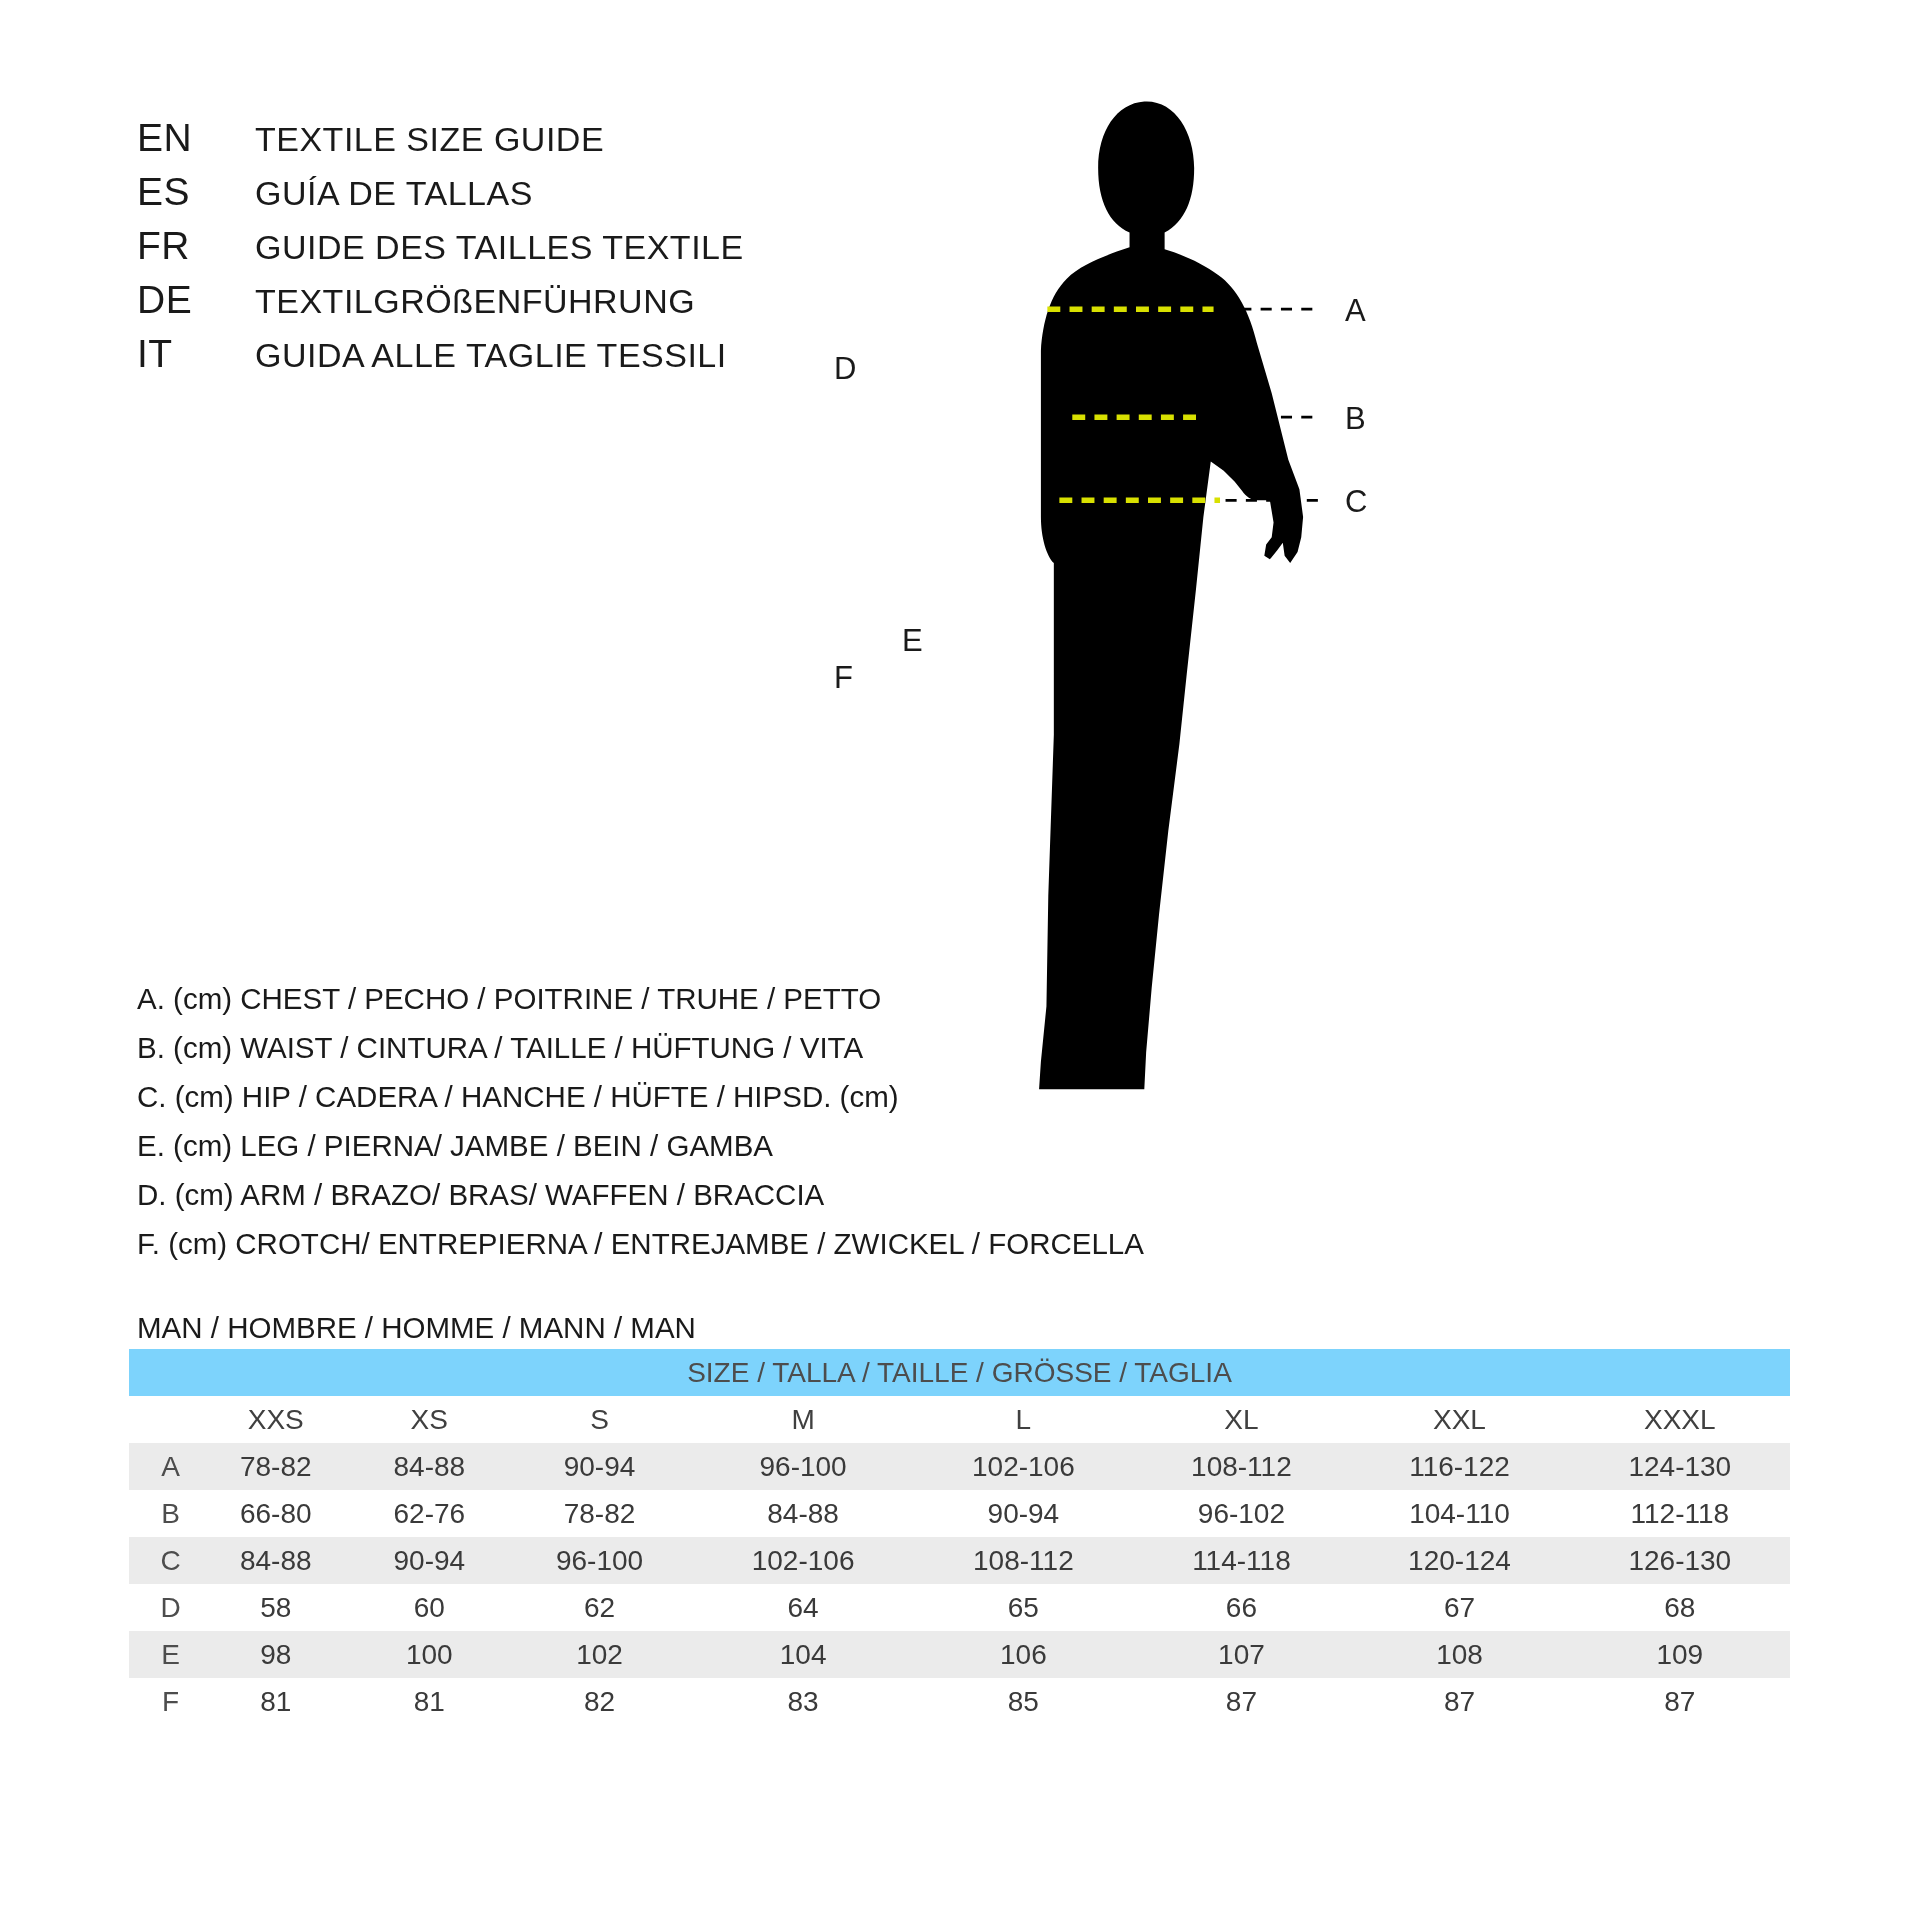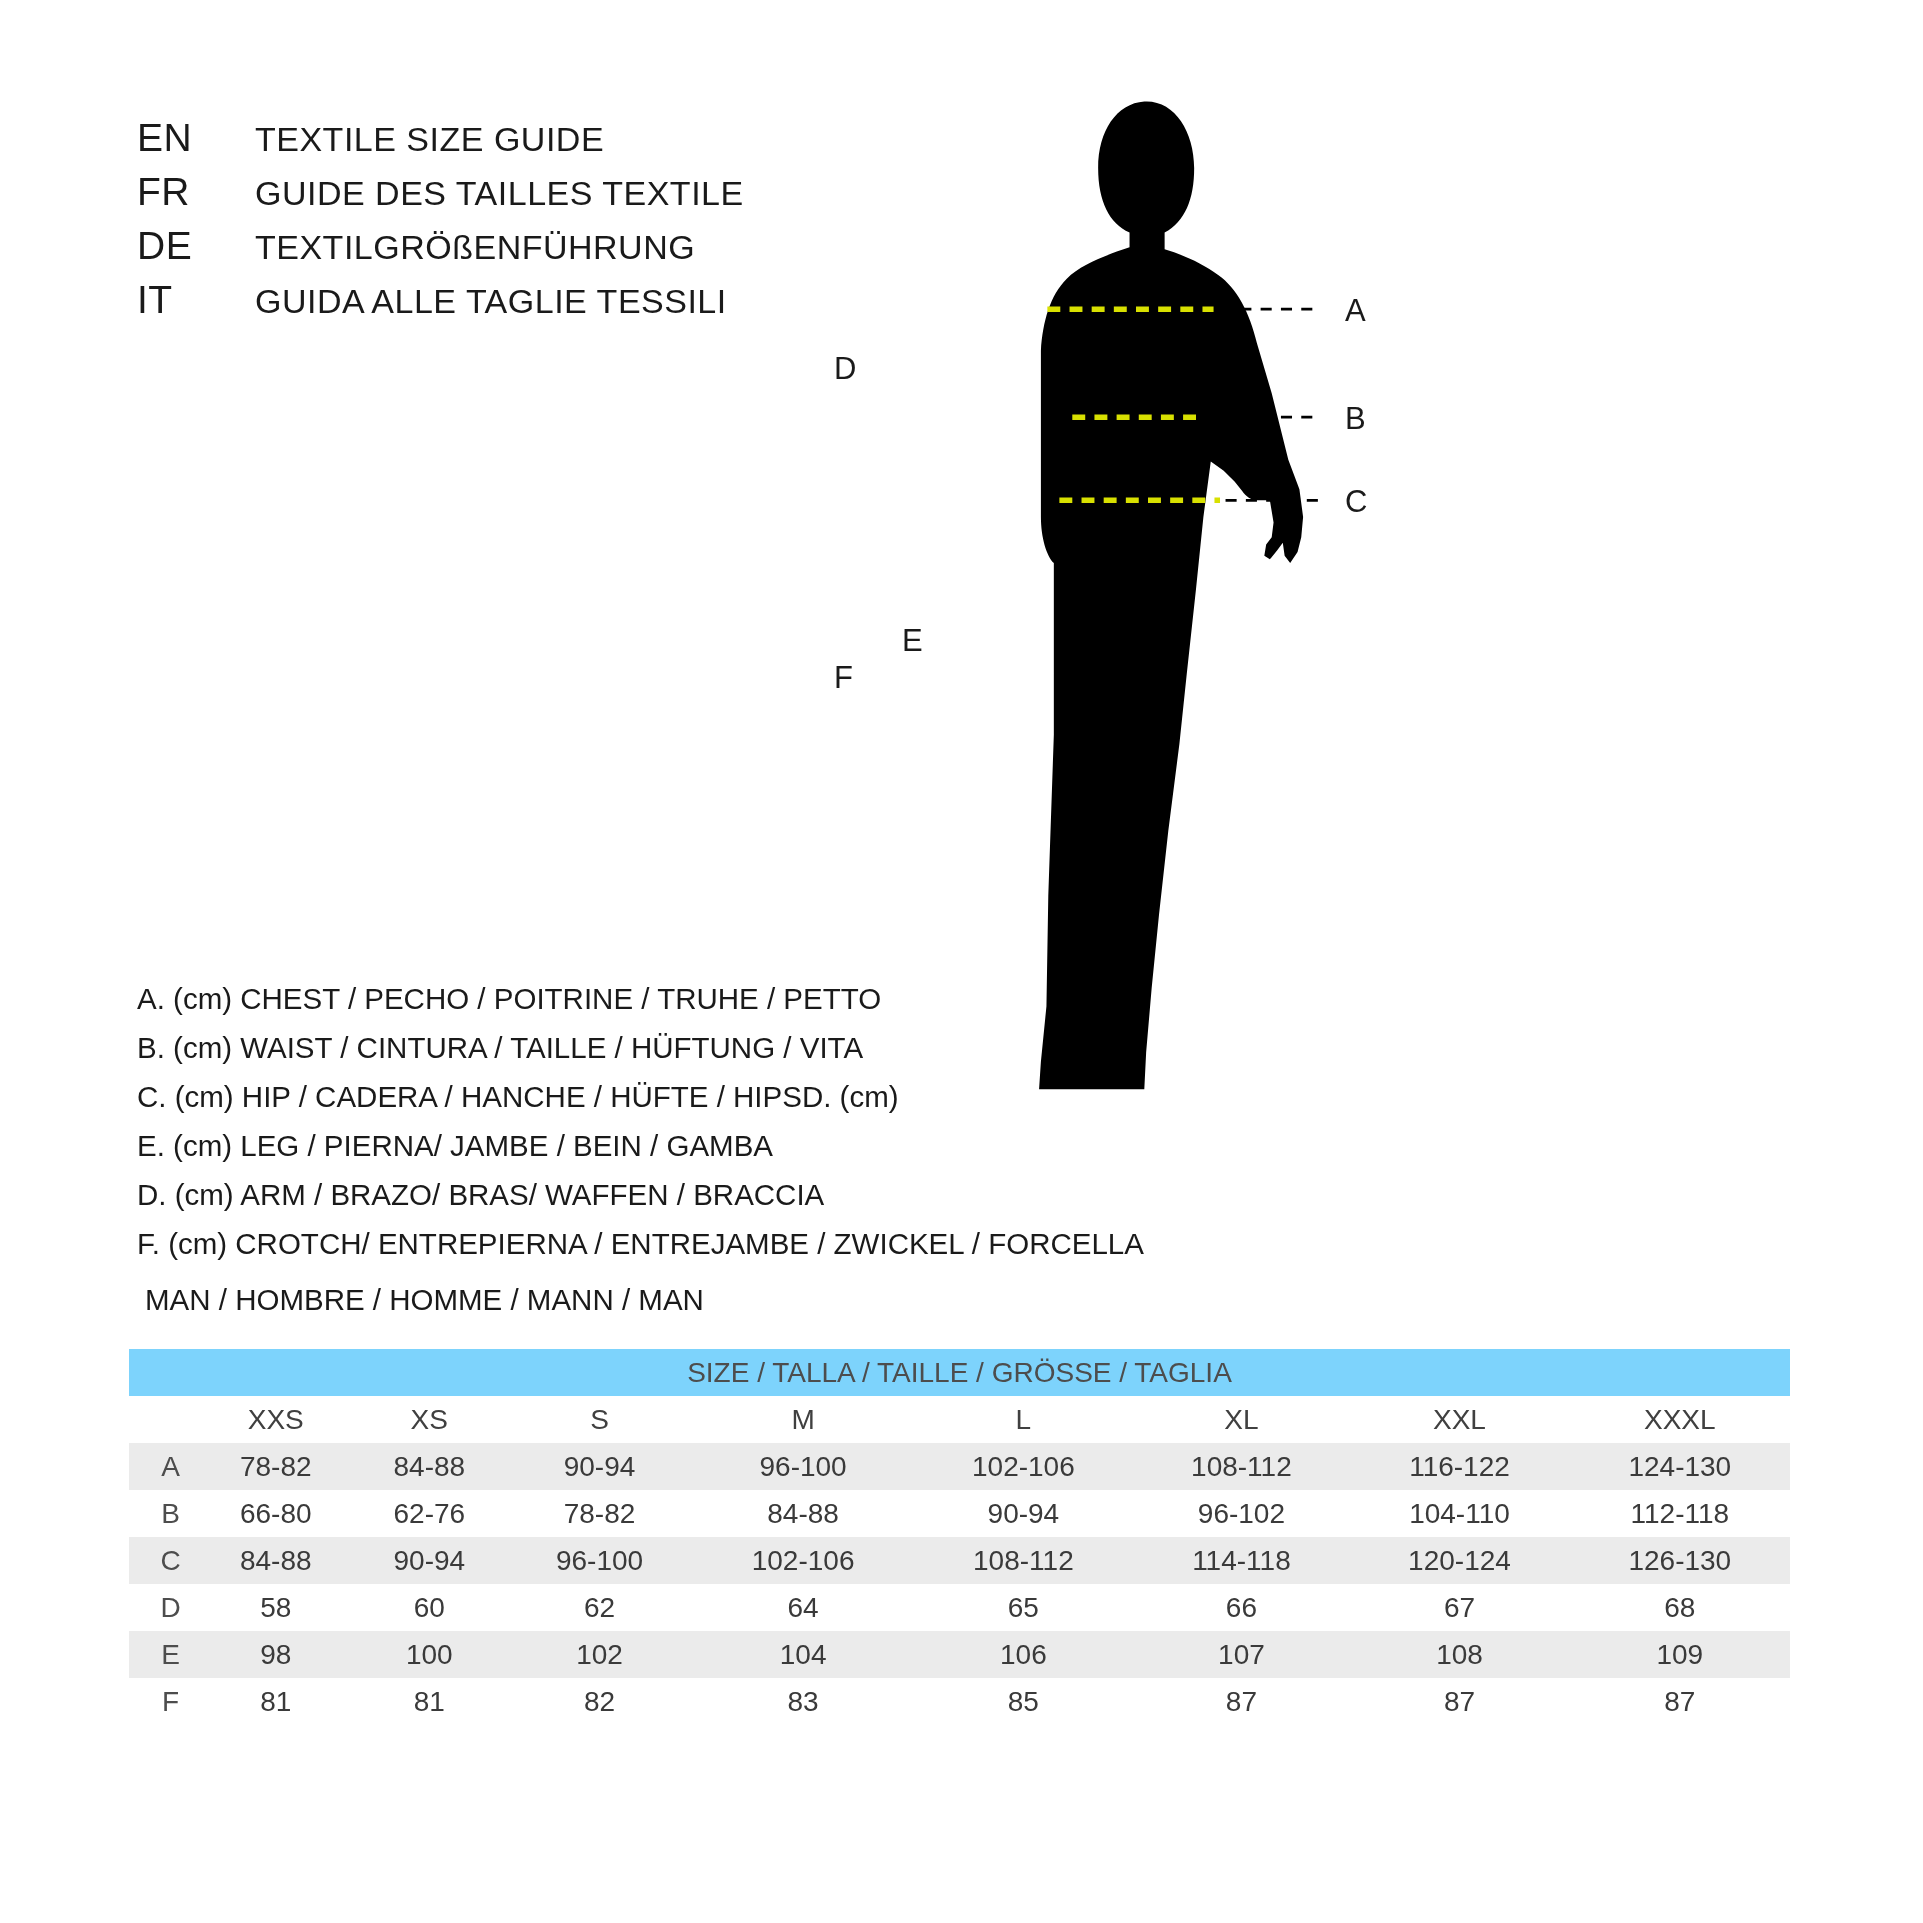--- a/index.html
+++ b/index.html
@@ -44,23 +44,22 @@
     top: 974px;
   }
   .legend-row {
     font-size: 29.5px;
     line-height: 49px;
     white-space: nowrap;
   }
   .gender-row {
     position: absolute;
     left: 137px;
-    top: 1283px;
+    top: 1311px;
     font-size: 29.5px;
-    margin-left: 8px;
   }
 
   
   .figure-area {
     position: absolute;
     left: 1015px;
     top: 83px;
     width: 831px;
     height: 1154px;
   }
@@ -112,20 +111,24 @@
   .row-plain td { background: #ffffff; }
   .subhdr td { background: #ffffff; color: #404040; }
 </style>
 </head>
 <body>
 
 <div class="title-block">
   <div class="title-row">
     <span class="title-lang">EN</span>
     <span class="title-text">TEXTILE SIZE GUIDE</span>
+  </div>
+  <div class="title-row">
+    <span class="title-lang">ES</span>
+    <span class="title-text">GUÍA DE TALLAS</span>
   </div>
   <div class="title-row">
     <span class="title-lang">FR</span>
     <span class="title-text">GUIDE DES TAILLES TEXTILE</span>
   </div>
   <div class="title-row">
     <span class="title-lang">DE</span>
     <span class="title-text">TEXTILGRÖßENFÜHRUNG</span>
   </div>
   <div class="title-row">

